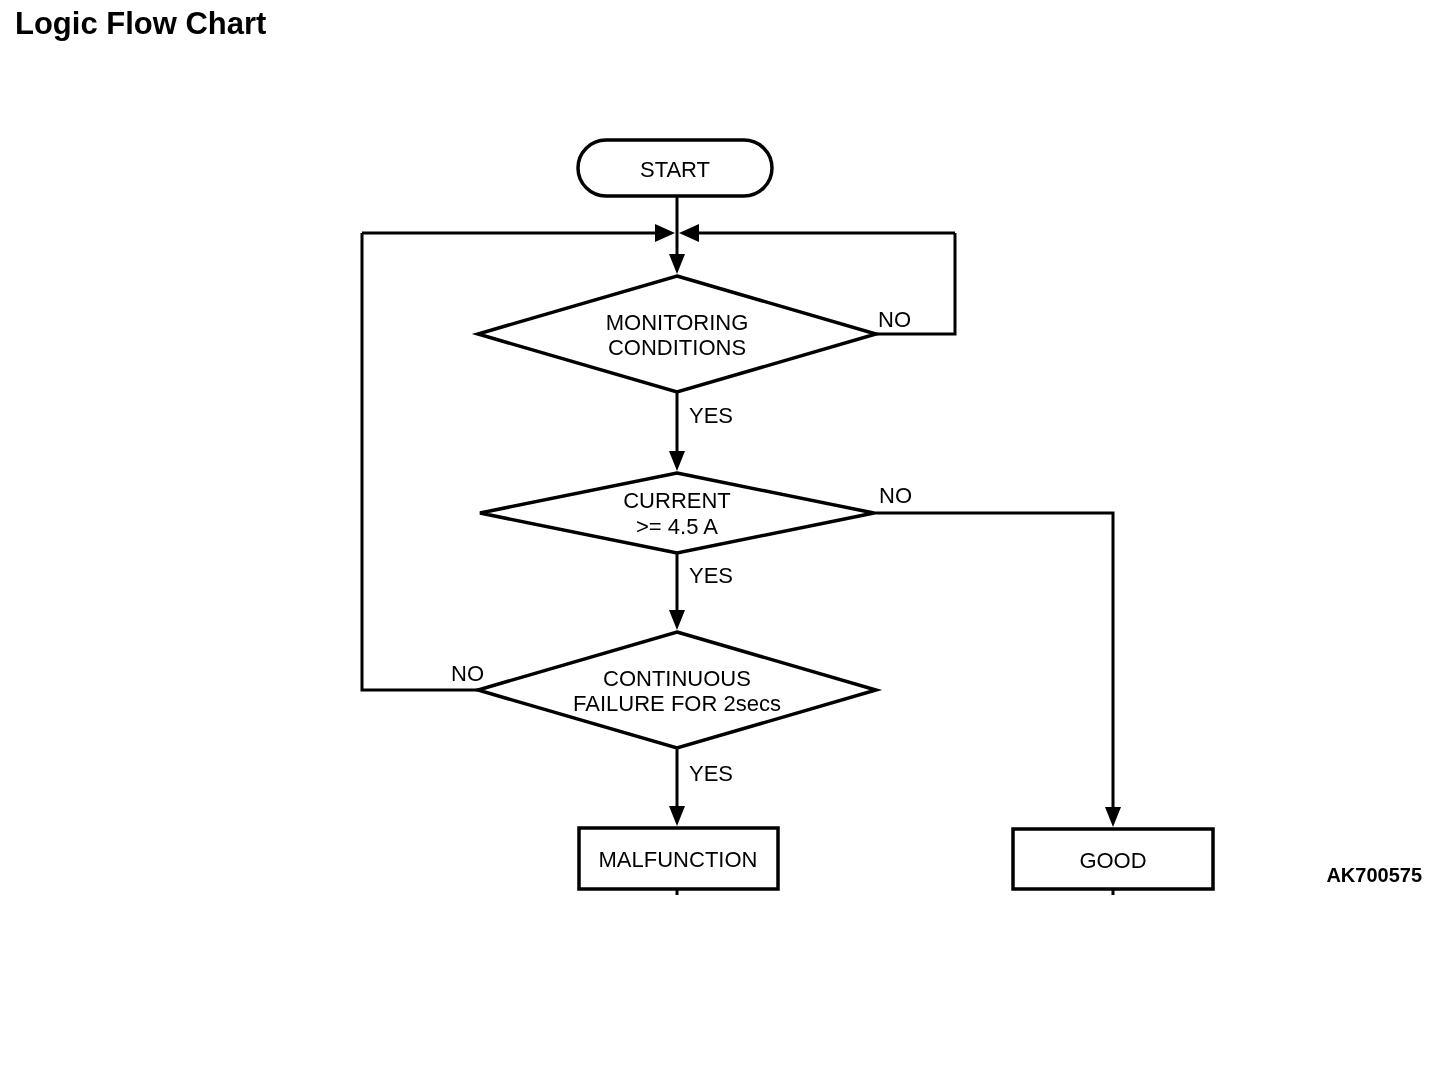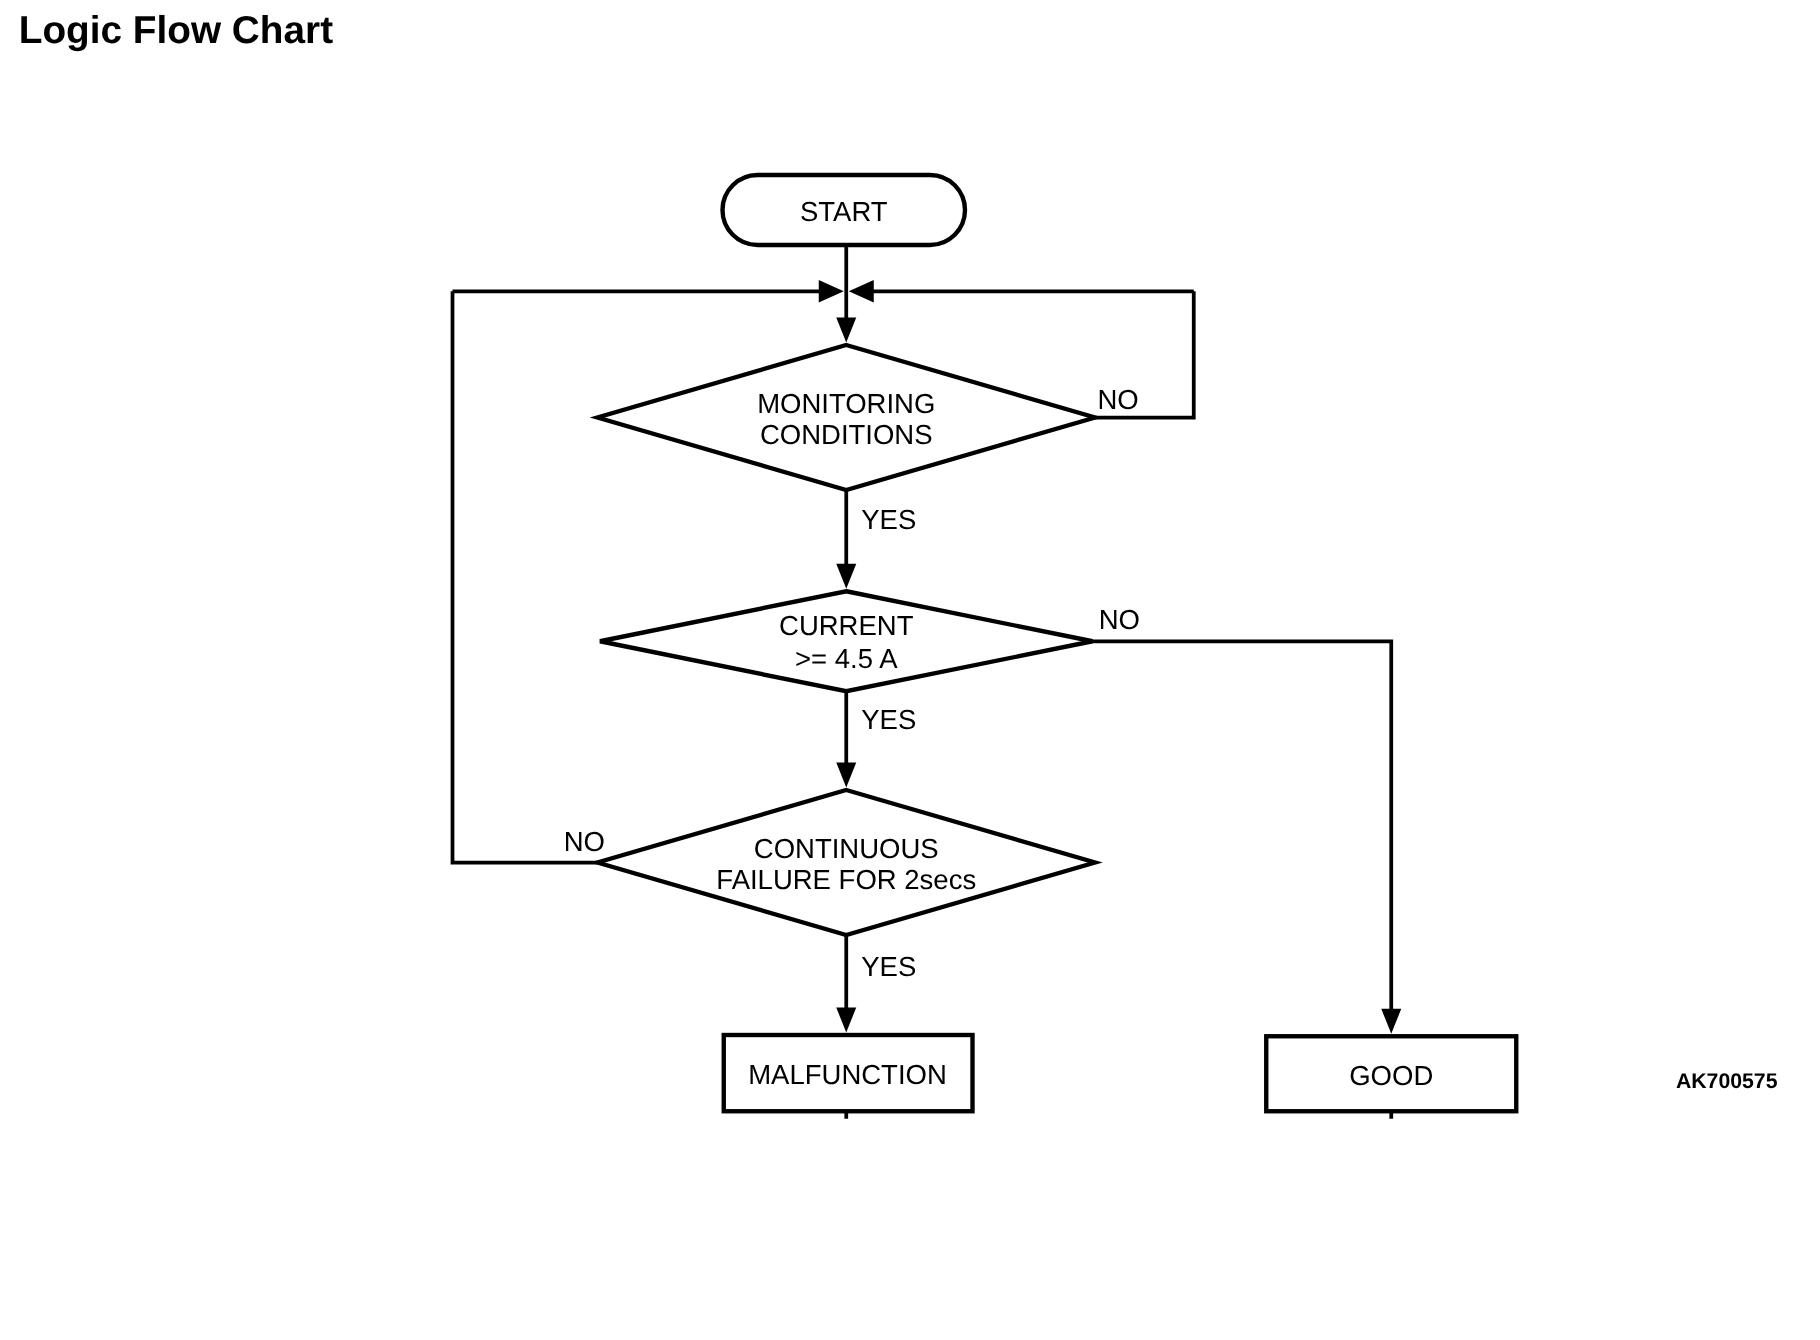--- a/index.html
+++ b/index.html
@@ -33,22 +33,22 @@
   .flowchart-svg{
     position: absolute;
     left: 0;
     top: 0;
     width: 1456px;
     height: 1072px;
   }
   .figure-code{
     position: absolute;
     right: 34px;
-    bottom: 20px;
-    font-size: 17px;
+    bottom: 8px;
+    font-size: 20px;
     font-weight: bold;
     color: var(--line);
     margin-top: 15px;
   }
   .shape{
     fill: none;
     stroke: var(--line);
     stroke-width: 3.5;
   }
   .connector{

